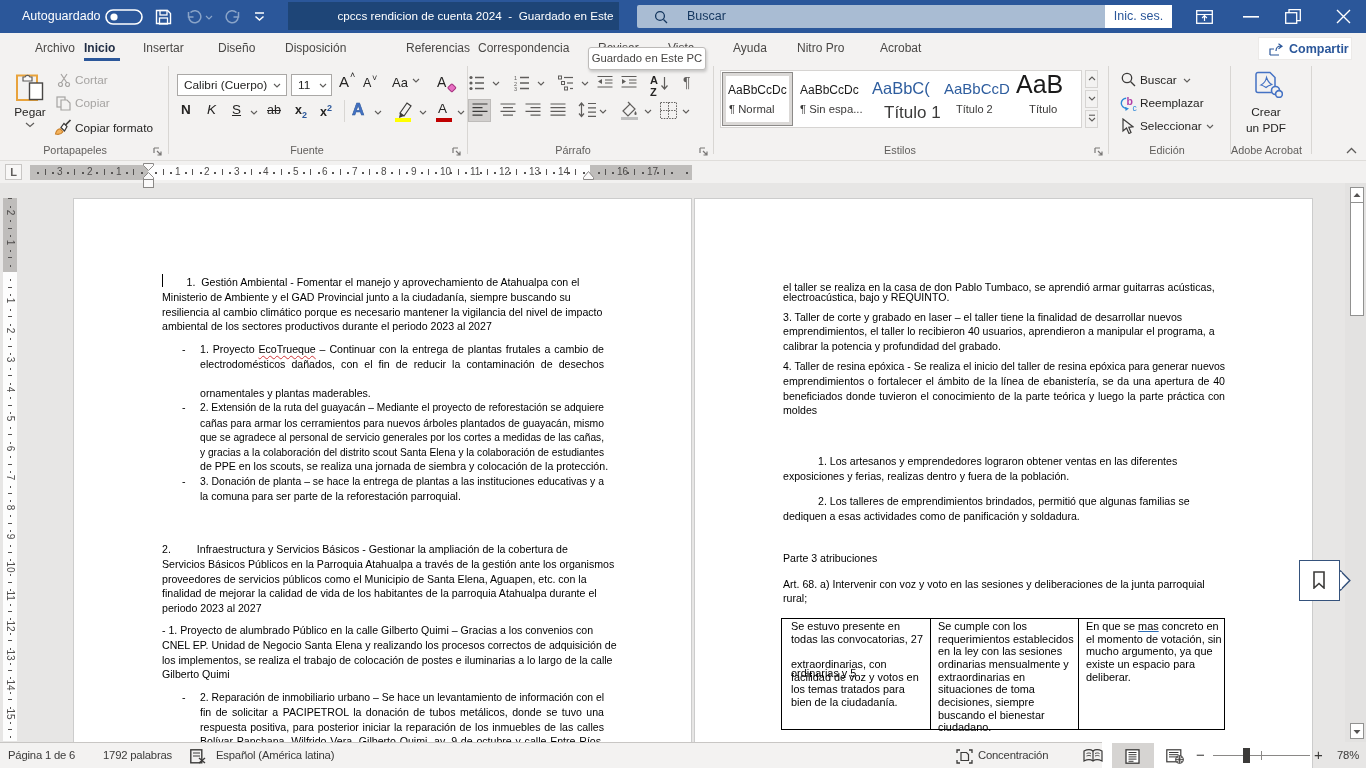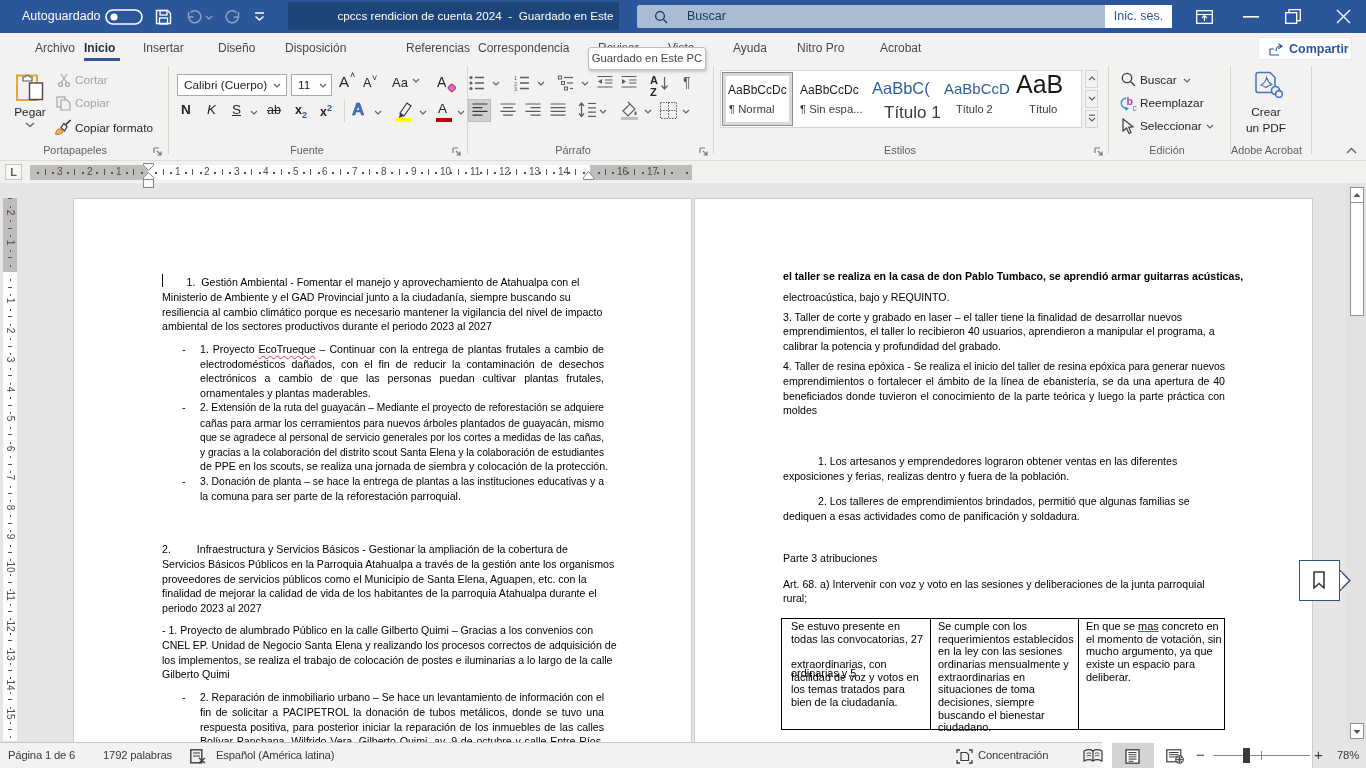--- a/index.html
+++ b/index.html
@@ -593,21 +593,20 @@
   <div id="doc"></div>
 <div class="page" id="page1">
 <div style="position:absolute;left:88px;top:75px;width:1px;height:13px;background:#000;"></div>
 <div class="dl" style="left:112.6px;top:76.2px;">1.&nbsp;&nbsp;Gestión Ambiental - Fomentar el manejo y aprovechamiento de Atahualpa con el</div>
 <div class="dl" style="left:88px;top:90.9px;">Ministerio de Ambiente y el GAD Provincial junto a la ciudadanía, siempre buscando su</div>
 <div class="dl" style="left:88px;top:105.5px;">resiliencia al cambio climático porque es necesario mantener la vigilancia del nivel de impacto</div>
 <div class="dl" style="left:88px;top:120.2px;">ambiental de los sectores productivos durante el periodo 2023 al 2027</div>
 <div class="dl" style="left:108px;top:143.0px;">-</div>
 <div class="dj" style="left:126px;top:143.0px;width:404px;">1. Proyecto <span id="ecot">EcoTrueque</span> – Continuar con la entrega de plantas frutales a cambio de</div>
 <div class="dj" style="left:126px;top:157.6px;width:404px;">electrodomésticos dañados, con el fin de reducir la contaminación de desechos</div>
-<div class="dj" style="left:126px;top:172.2px;width:404px;">electrónicos a cambio de que las personas puedan cultivar plantas frutales,</div>
 <div class="dl" style="left:126px;top:186.8px;">ornamentales y plantas maderables.</div>
 <div class="dl" style="left:108px;top:201.4px;">-</div>
 <div class="dj" style="left:126px;top:201.4px;width:404px;white-space:nowrap;text-align-last:auto;text-align:left;transform:scaleX(0.9648);transform-origin:0 0;">2. Extensión de la ruta del guayacán – Mediante el proyecto de reforestación se adquiere</div>
 <div class="dj" style="left:126px;top:216.5px;width:404px;white-space:nowrap;text-align-last:auto;text-align:left;transform:scaleX(0.9801);transform-origin:0 0;">cañas para armar los cerramientos para nuevos árboles plantados de guayacán, mismo</div>
 <div class="dj" style="left:126px;top:230.8px;width:404px;white-space:nowrap;text-align-last:auto;text-align:left;transform:scaleX(0.9608);transform-origin:0 0;">que se agradece al personal de servicio generales por los cortes a medidas de las cañas,</div>
 <div class="dj" style="left:126px;top:245.7px;width:404px;white-space:nowrap;text-align-last:auto;text-align:left;transform:scaleX(0.9622);transform-origin:0 0;">y gracias a la colaboración del distrito scout Santa Elena y la colaboración de estudiantes</div>
 <div class="dl" style="left:126px;top:260.1px;">de PPE en los scouts, se realiza una jornada de siembra y colocación de la protección.</div>
 <div class="dl" style="left:108px;top:274.9px;">-</div>
 <div class="dj" style="left:126px;top:274.9px;width:404px;white-space:nowrap;text-align-last:auto;text-align:left;transform:scaleX(0.9828);transform-origin:0 0;">3. Donación de planta – se hace la entrega de plantas a las instituciones educativas y a</div>
 <div class="dl" style="left:126px;top:289.5px;">la comuna para ser parte de la reforestación parroquial.</div>
@@ -620,21 +619,21 @@
 <div class="dl" style="left:88px;top:438.9px;">CNEL EP. Unidad de Negocio Santa Elena y realizando los procesos correctos de adquisición de</div>
 <div class="dl" style="left:88px;top:453.5px;">los implementos, se realiza el trabajo de colocación de postes e iluminarias a lo largo de la calle</div>
 <div class="dl" style="left:88px;top:468.2px;">Gilberto Quimi</div>
 <div class="dl" style="left:108px;top:491.2px;">-</div>
 <div class="dj" style="left:126px;top:491.2px;width:404px;white-space:nowrap;text-align-last:auto;text-align:left;transform:scaleX(0.9828);transform-origin:0 0;">2. Reparación de inmobiliario urbano – Se hace un levantamiento de información con el</div>
 <div class="dj" style="left:126px;top:505.9px;width:404px;">fin de solicitar a PACIPETROL la donación de tubos metálicos, donde se tuvo una</div>
 <div class="dj" style="left:126px;top:520.5px;width:404px;">respuesta positiva, para posterior iniciar la reparación de los inmuebles de las calles</div>
 <div class="dj" style="left:126px;top:535.2px;width:404px;">Bolívar Panchana, Wilfrido Vera, Gilberto Quimi, av. 9 de octubre y calle Entre Ríos,</div>
 </div>
 <div class="page" id="page2">
-<div class="dl" style="left:88px;top:70px;font-weight:bold;">el taller se realiza en la casa de don Pablo Tumbaco, se aprendió armar guitarras acústicas,</div>
+<div class="dl" style="left:88px;top:81px;">el taller se realiza en la casa de don Pablo Tumbaco, se aprendió armar guitarras acústicas,</div>
 <div class="dl" style="left:88px;top:90.9px;">electroacústica, bajo y REQUINTO.</div>
 <div class="dl" style="left:88px;top:110.7px;">3. Taller de corte y grabado en laser – el taller tiene la finalidad de desarrollar nuevos</div>
 <div class="dl" style="left:88px;top:125.4px;">emprendimientos, el taller lo recibieron 40 usuarios, aprendieron a manipular el programa, a</div>
 <div class="dl" style="left:88px;top:140.0px;">calibrar la potencia y profundidad del grabado.</div>
 <div class="dj" style="left:88px;top:160.2px;width:442px;white-space:nowrap;text-align-last:auto;text-align:left;transform:scaleX(0.9880);transform-origin:0 0;">4. Taller de resina epóxica - Se realiza el inicio del taller de resina epóxica para generar nuevos</div>
 <div class="dj" style="left:88px;top:174.9px;width:442px;">emprendimientos o fortalecer el ámbito de la línea de ebanistería, se da una apertura de 40</div>
 <div class="dj" style="left:88px;top:189.5px;width:442px;">beneficiados donde tuvieron el conocimiento de la parte teórica y luego la parte práctica con</div>
 <div class="dl" style="left:88px;top:204.2px;">moldes</div>
 <div class="dl" style="left:123px;top:255.0px;">1. Los artesanos y emprendedores lograron obtener ventas en las diferentes</div>
 <div class="dl" style="left:88px;top:269.7px;">exposiciones y ferias, realizas dentro y fuera de la población.</div>

